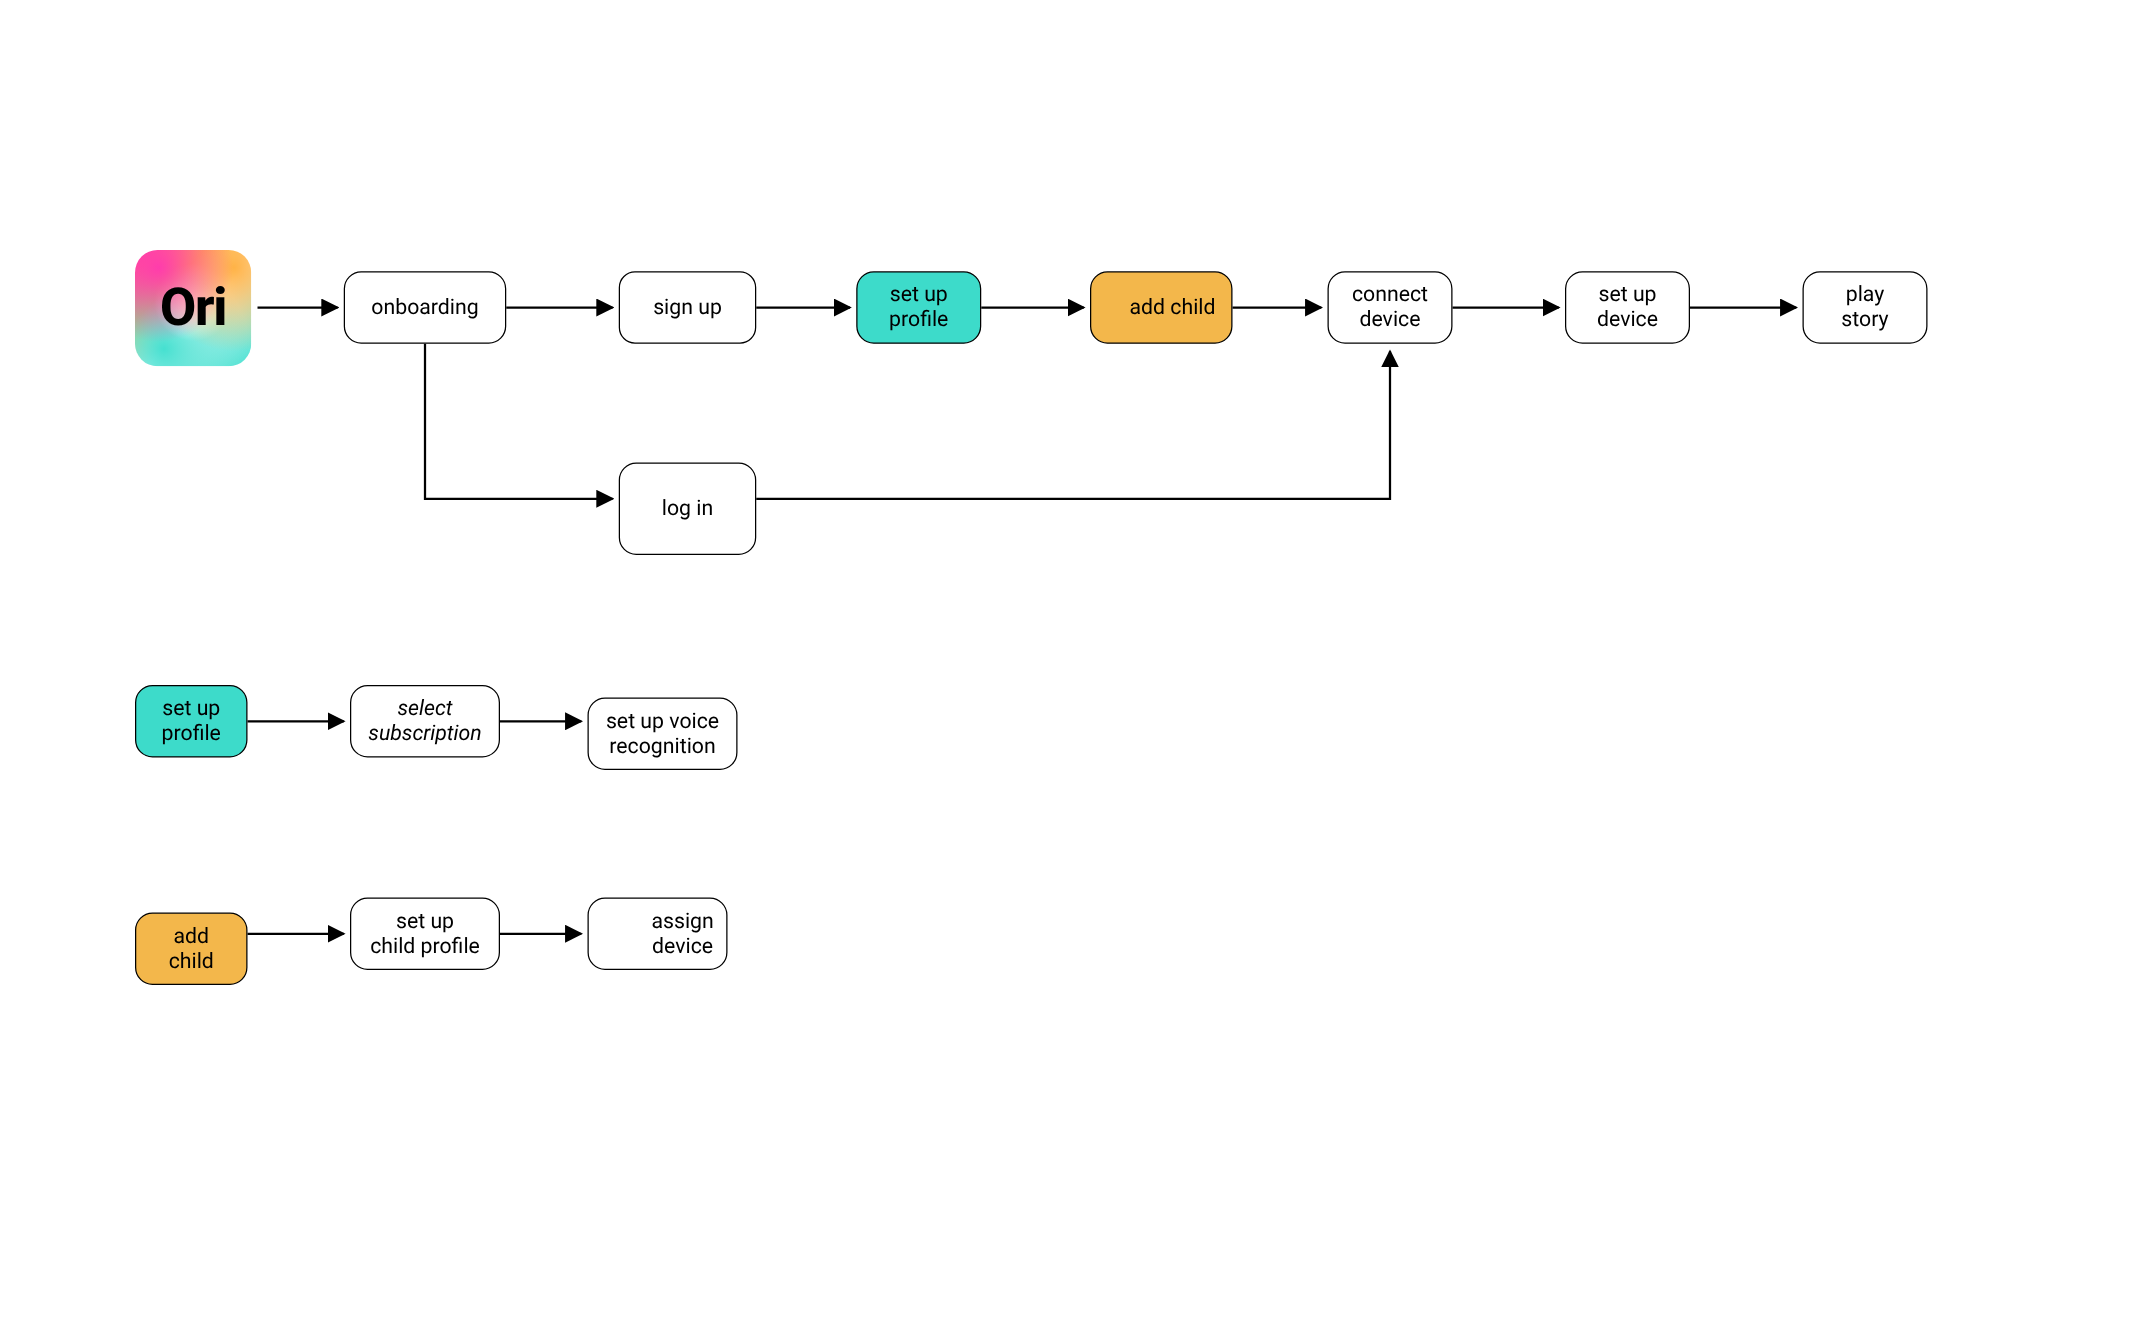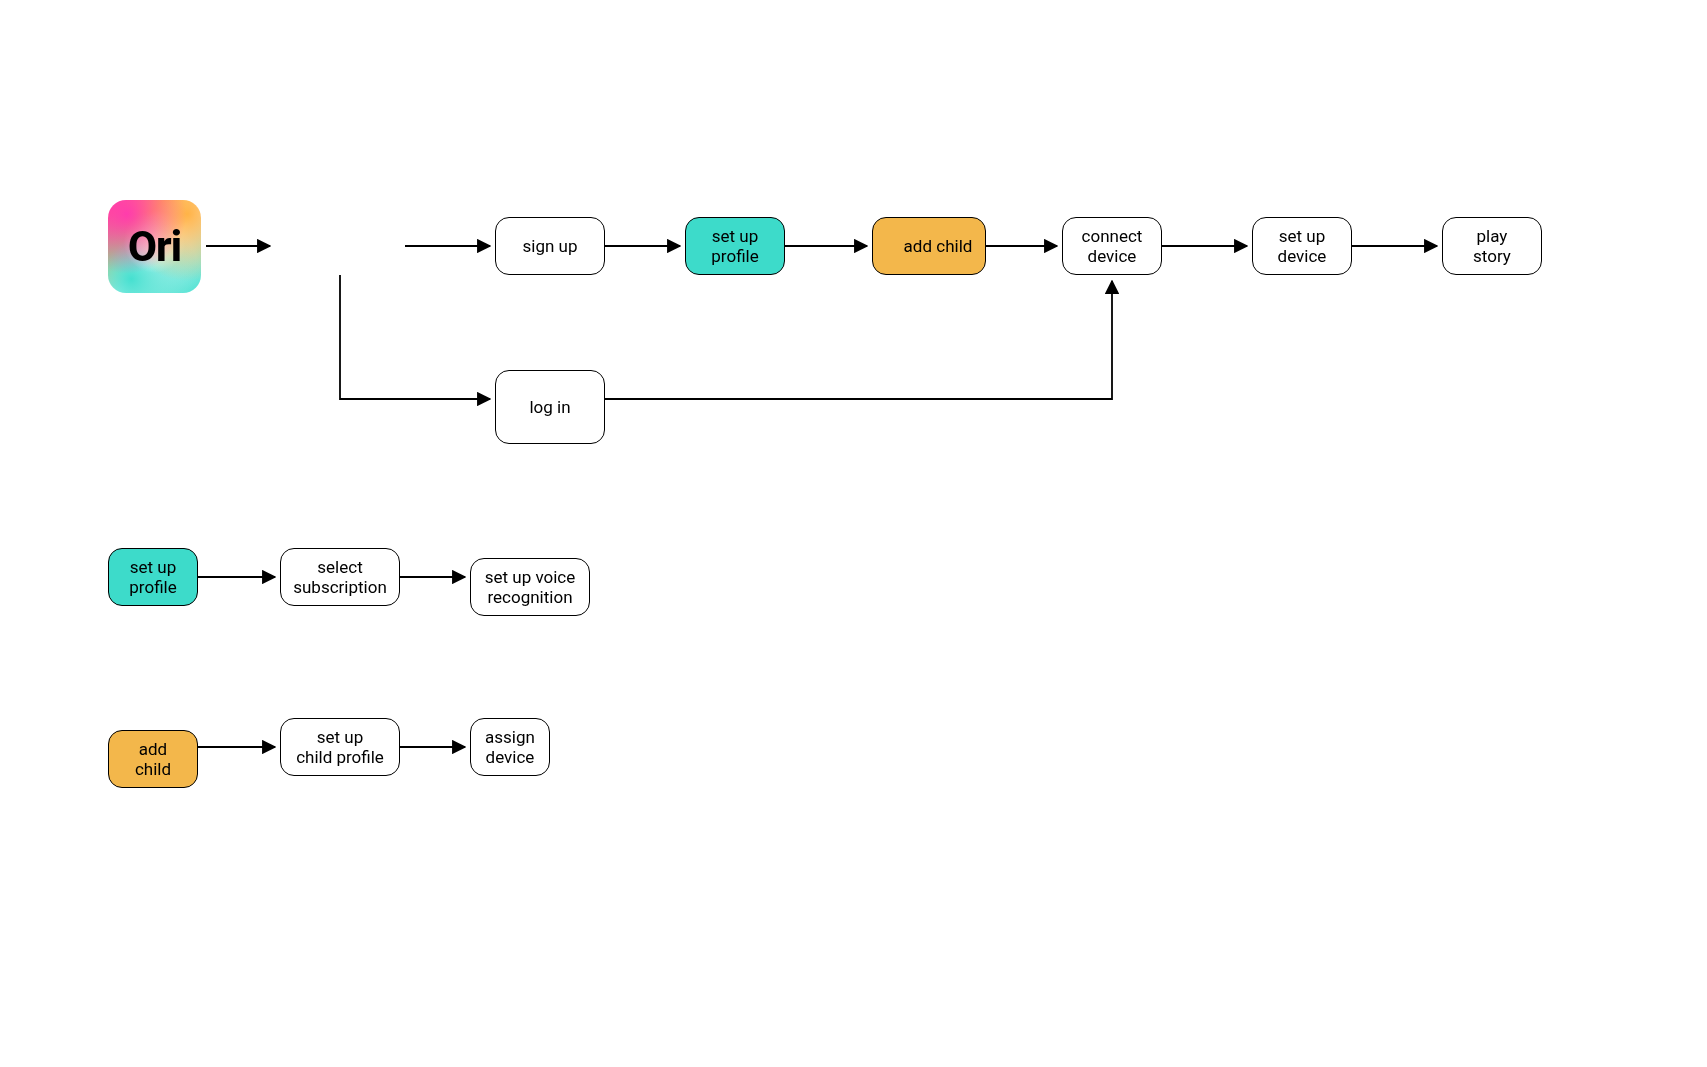--- a/index.html
+++ b/index.html
@@ -61,22 +61,25 @@
 </style>
 </head>
 <body>
 
 <div class="canvas">
 
   <div class="logo" style="left:108px; top:200px;">
     <span>Ori</span>
   </div>
 
+  <div class="node" style="left:275px; top:217px; width:130px; height:58px;">
+    <span>onboarding</span>
+  </div>
 
-  <div class="node" style="left:495px; top:217px; width:110px; height:58px;">
+  <div class="node" style="left:495px; top:217px; width:110px; height:58px;border-radius:13px;">
     <span>sign up</span>
   </div>
 
   <div class="node teal" style="left:685px; top:217px; width:100px; height:58px;">
     <span>set up<br>profile</span>
   </div>
 
   <div class="node orange" style="left:872px; top:217px; width:114px; height:58px;padding-left:28px;">
     <span>add child</span>
   </div>
@@ -93,34 +96,34 @@
     <span>play<br>story</span>
   </div>
 
   <div class="node" style="left:495px; top:370px; width:110px; height:74px;">
     <span>log in</span>
   </div>
 
   <div class="node teal" style="left:108px; top:548px; width:90px; height:58px;">
     <span>set up<br>profile</span>
   </div>
-  <div class="node" style="left:280px; top:548px; width:120px; height:58px;">
+  <div class="node" style="left:280px; top:548px; width:120px; height:58px;font-style:italic;">
     <span>select<br>subscription</span>
   </div>
   <div class="node" style="left:470px; top:548px; width:120px; height:58px;margin-top:10px;">
     <span>set up voice<br>recognition</span>
   </div>
 
   <div class="node orange" style="left:108px; top:718px; width:90px; height:58px;margin-top:12px;">
     <span>add<br>child</span>
   </div>
   <div class="node" style="left:280px; top:718px; width:120px; height:58px;">
     <span>set up<br>child profile</span>
   </div>
-  <div class="node" style="left:470px; top:718px; width:80px; height:58px;">
+  <div class="node" style="left:470px; top:718px; width:112px; height:58px;justify-content:flex-end;">
     <span>assign<br>device</span>
   </div>
 
   <svg class="arrows">
     <defs>
       <marker id="ah" viewBox="0 0 10 10" refX="9" refY="5" markerWidth="8" markerHeight="8" orient="auto-start-reverse">
         <path d="M 0 0 L 10 5 L 0 10 z" fill="#000"></path>
       </marker>
     </defs>
 

